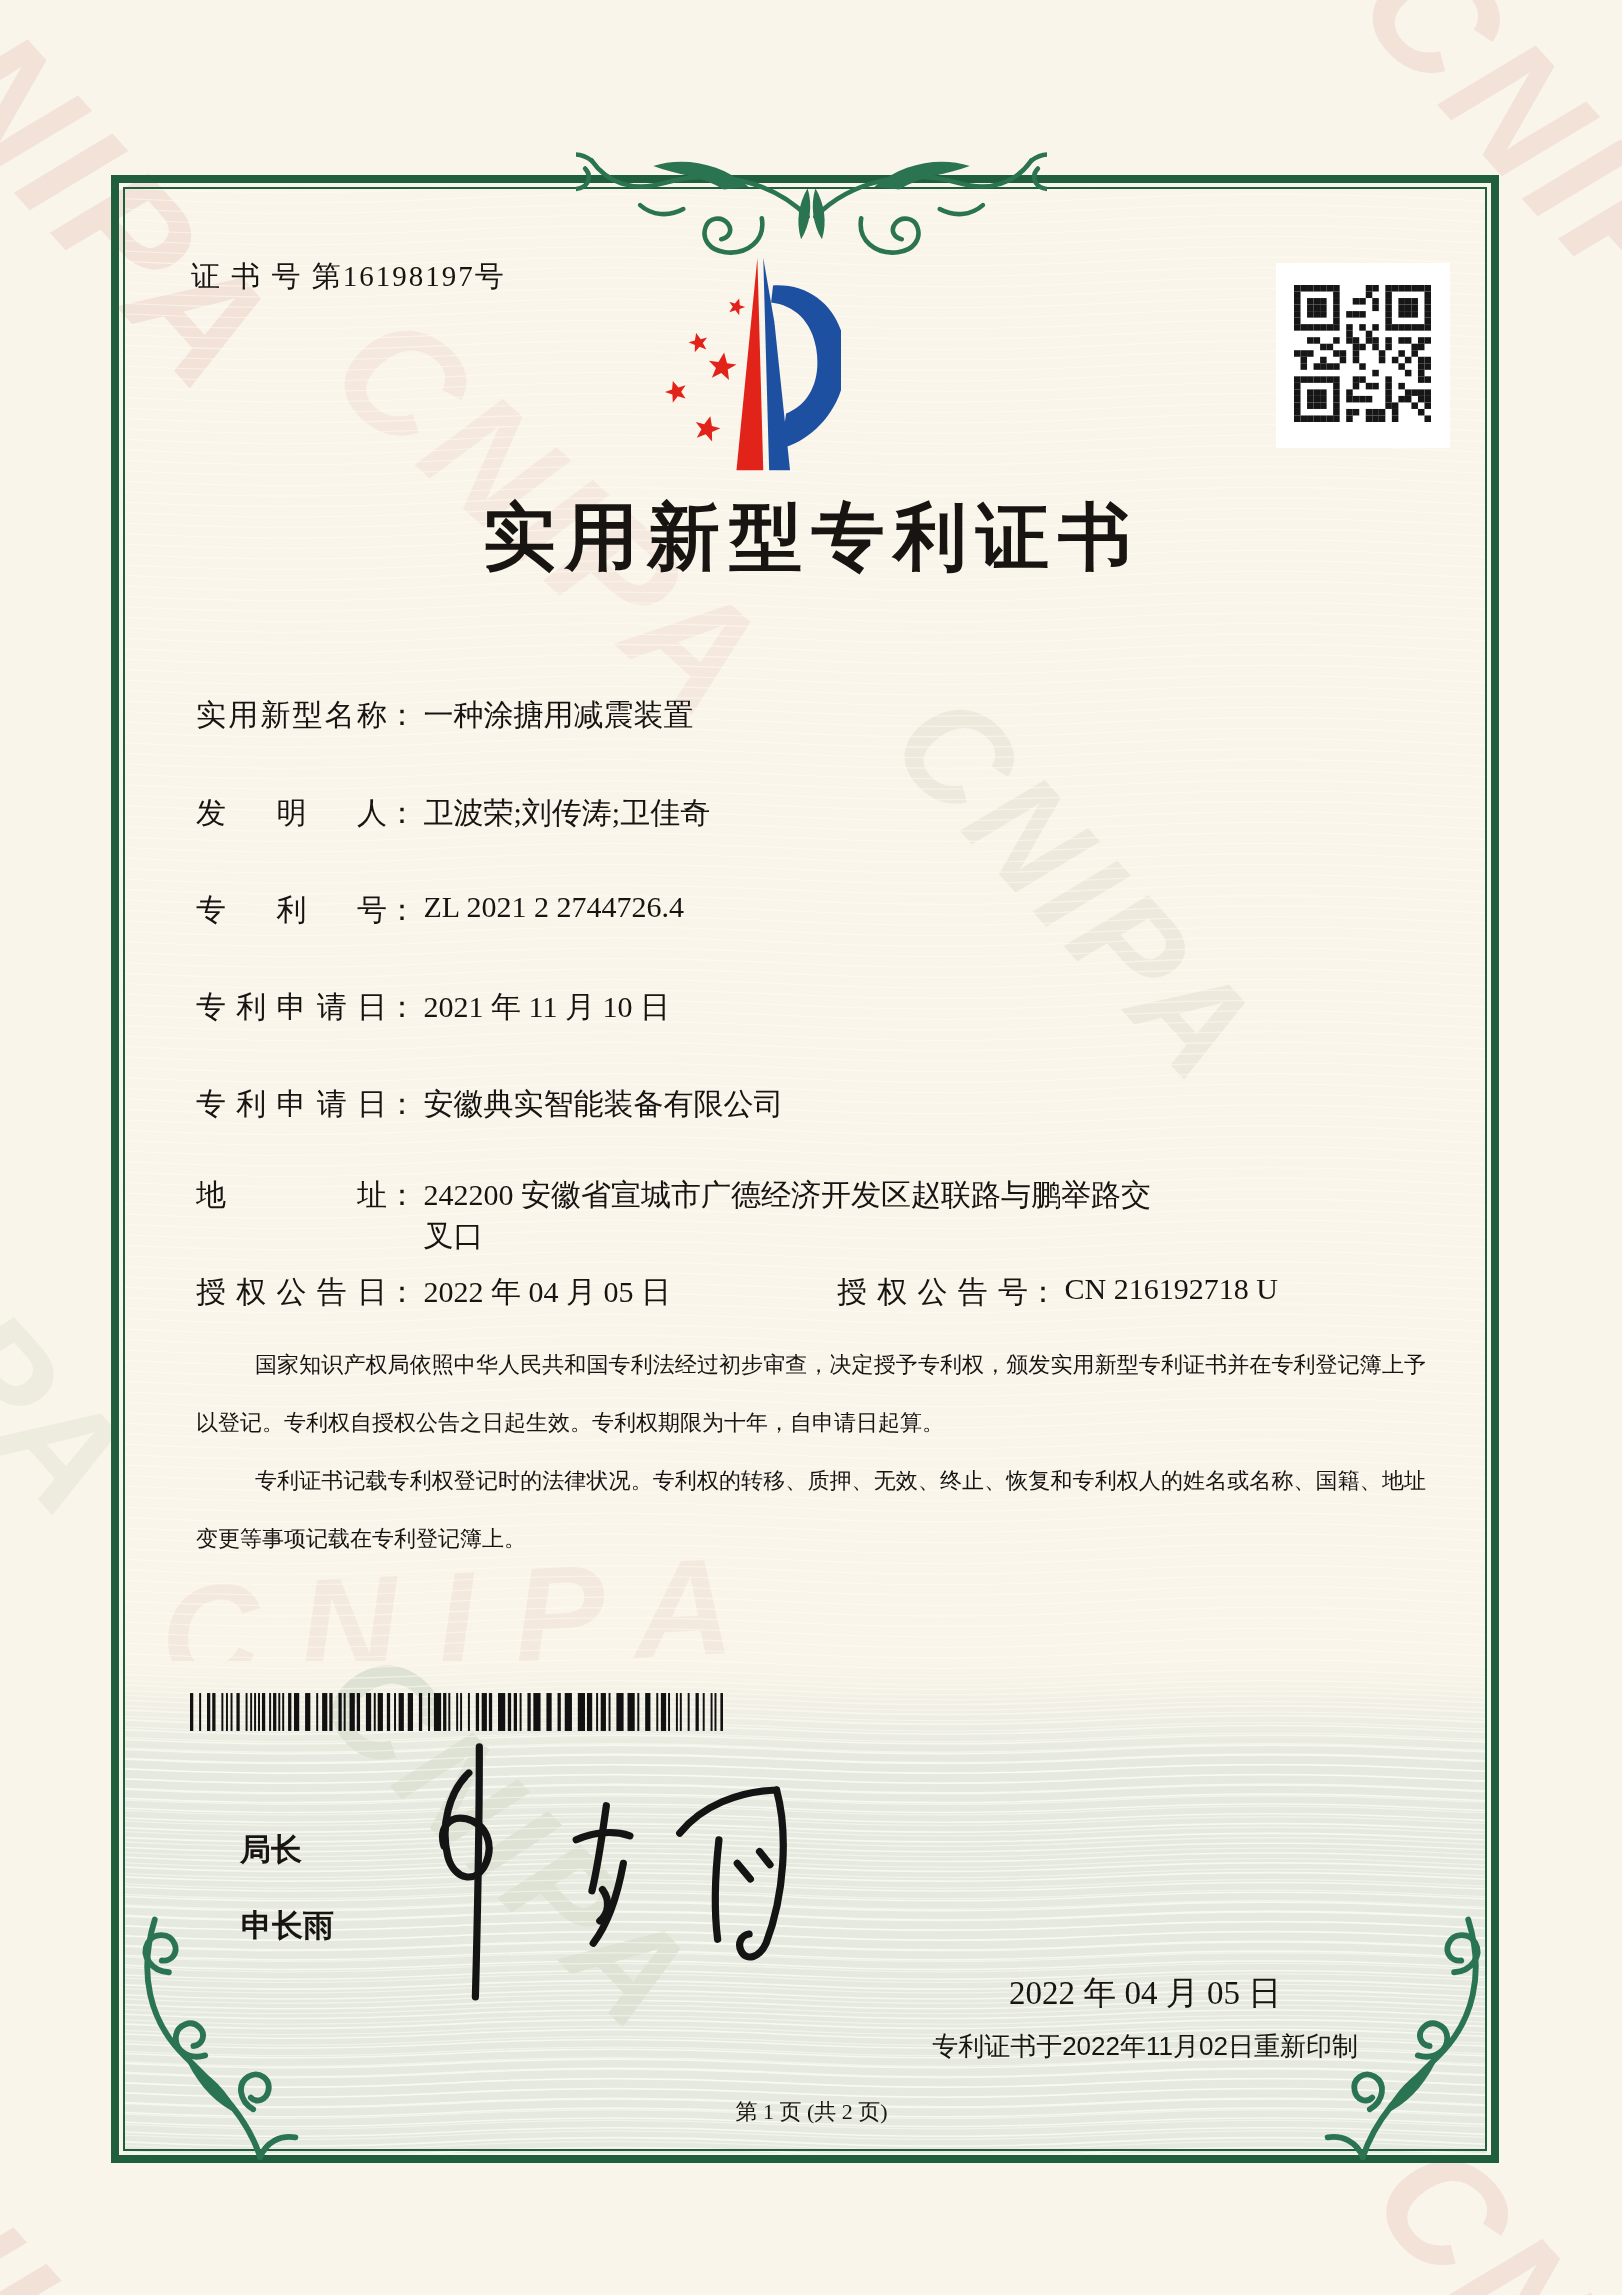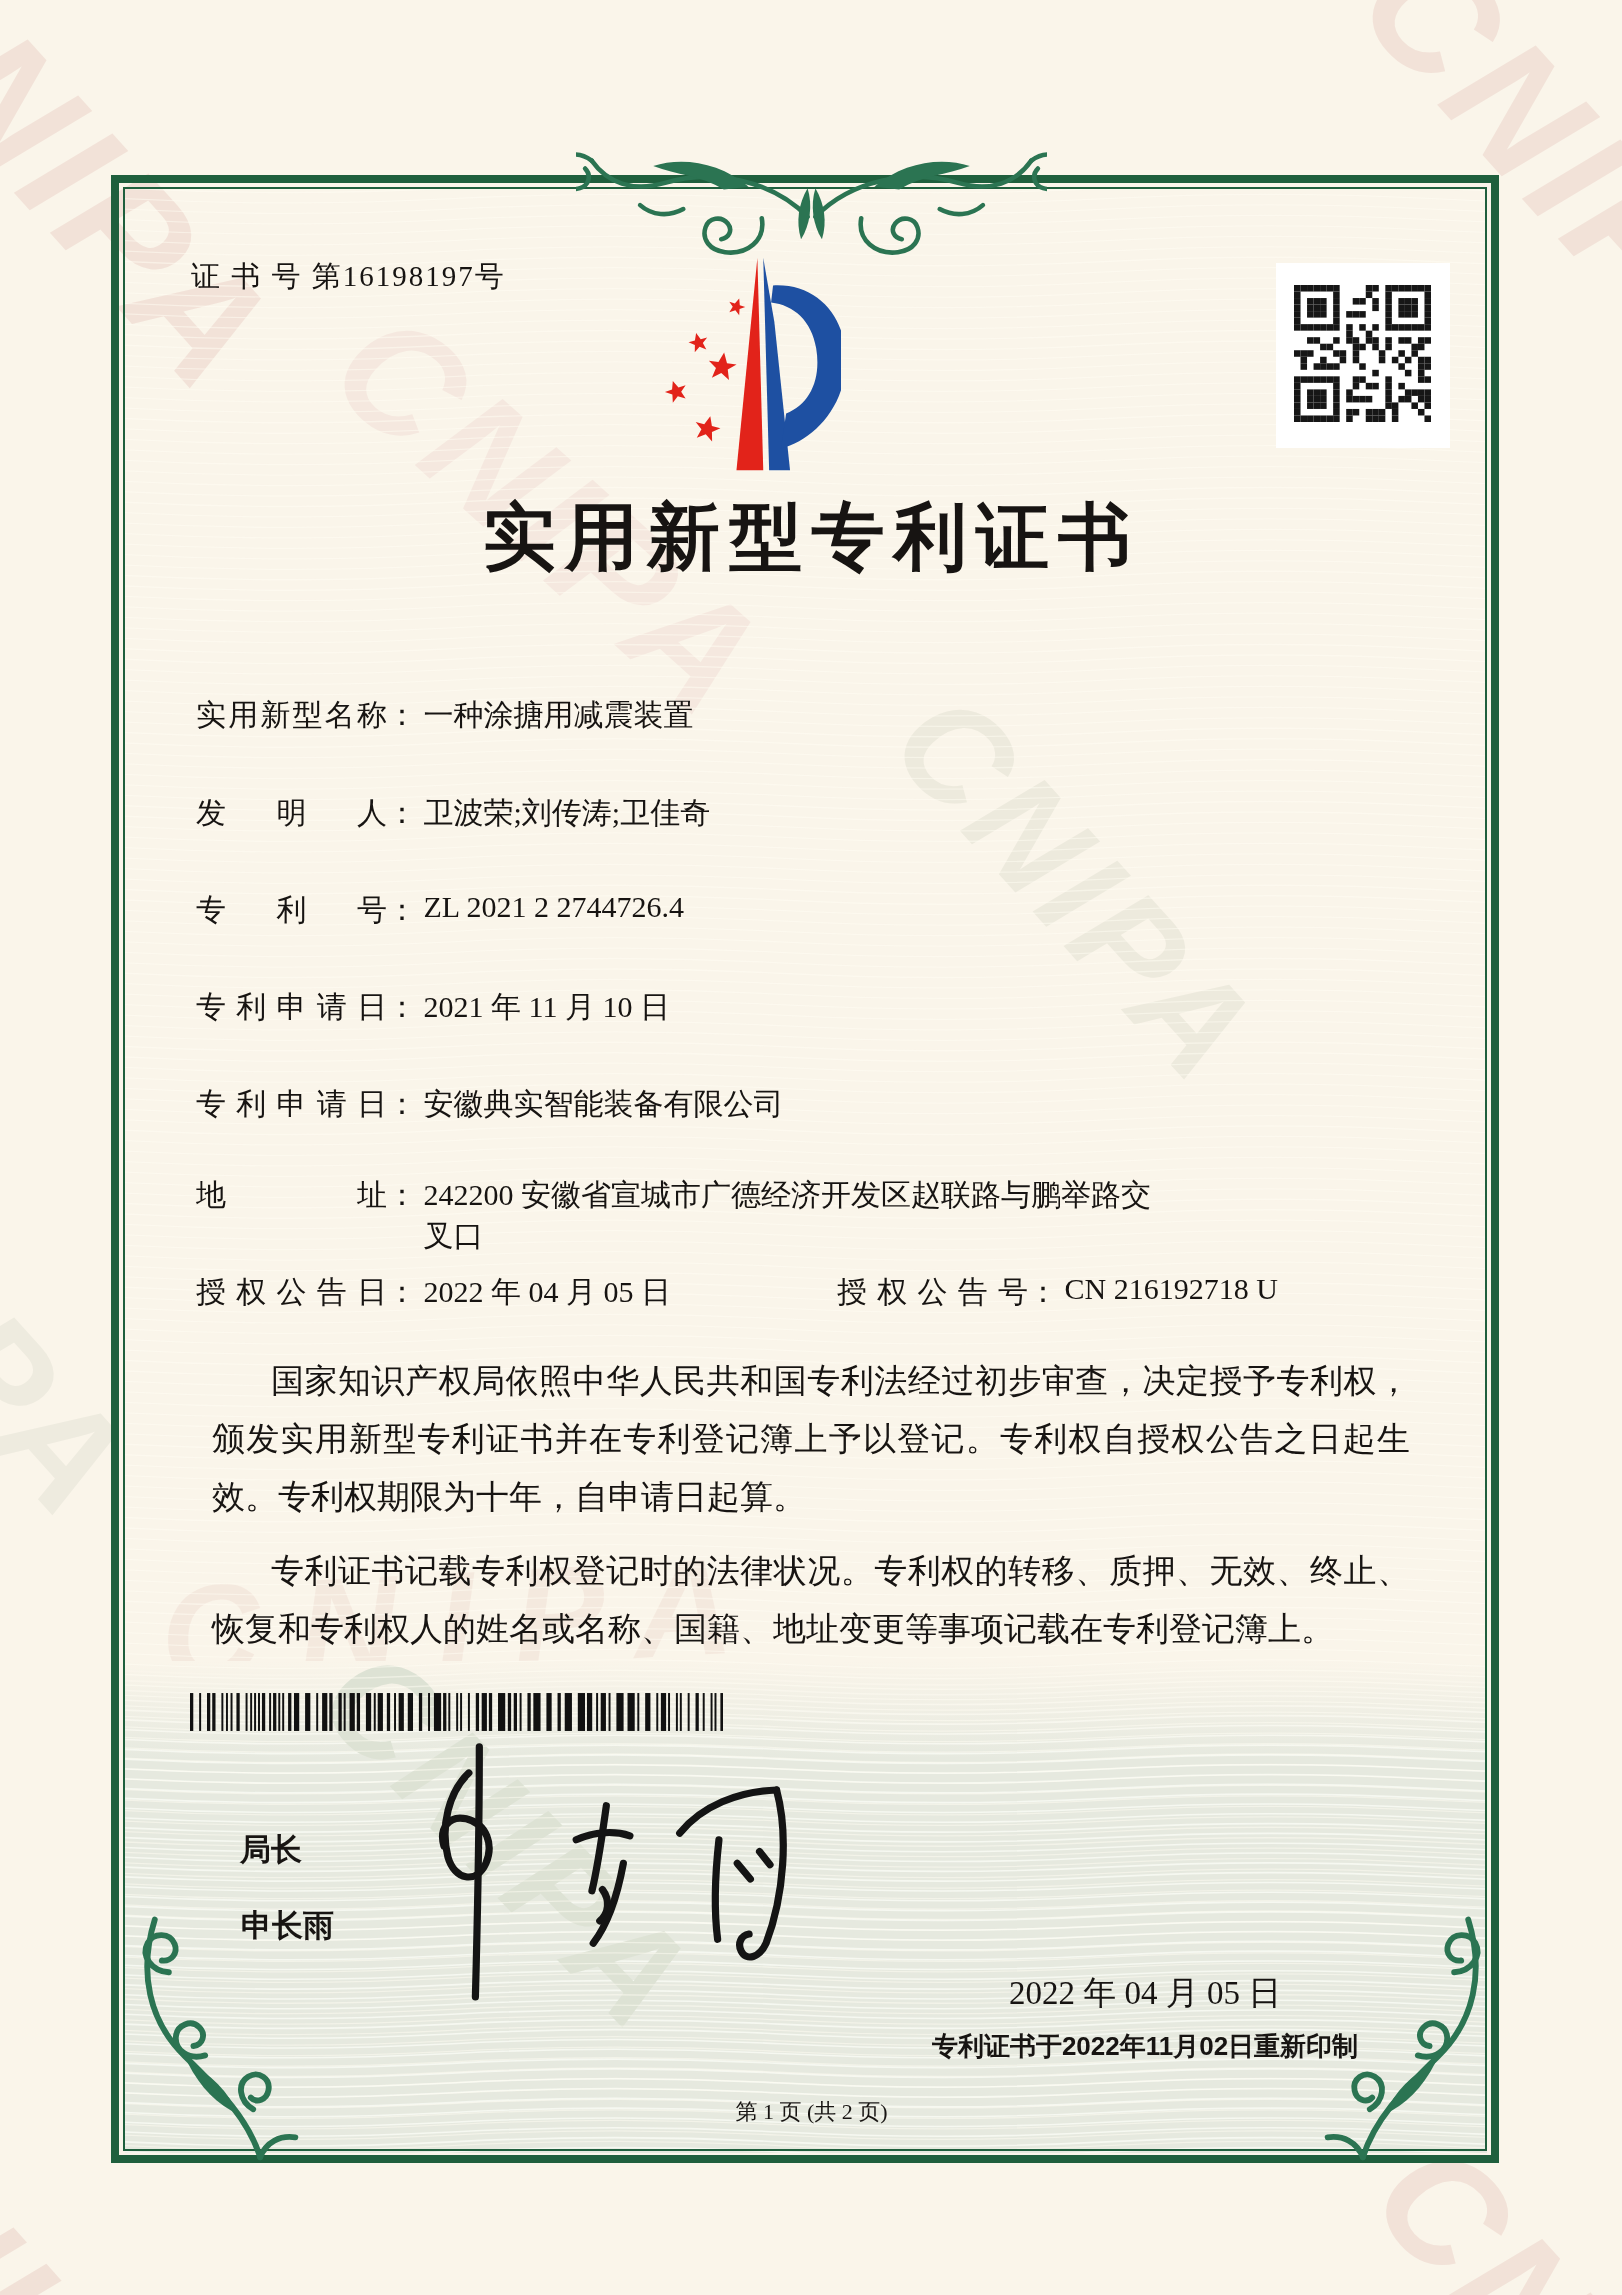--- a/index.html
+++ b/index.html
@@ -51,30 +51,30 @@
   .frow{position:absolute;left:196px;font-size:30px;white-space:nowrap;}
   .r0{top:695px}.r1{top:793px}.r2{top:890px}.r3{top:987px}
   .r4{top:1084px}.r5{top:1175px}.r6{top:1272px}
   .flabel{display:inline-block;width:191px;text-align:justify;text-align-last:justify;vertical-align:top;}
   .fcolon{display:inline-block;vertical-align:top;}
   .fvalue{display:inline-block;margin-left:6.5px;vertical-align:top;}
   .grant2{position:absolute;left:641px;top:0;white-space:nowrap;}
 
   
   .paras{position:absolute;left:196px;top:1336px;width:1230px;}
-  .paras p{margin:16px;font-size:33px;line-height:58px;text-indent:59px;text-align:justify;}
+  .paras p{margin:0;font-size:22px;line-height:58px;text-indent:59px;text-align:justify;}
 
   
   .barcode{position:absolute;left:190px;top:1693px;width:533px;height:38px;fill:#111;}
   .signer-title{position:absolute;left:240px;top:1829px;font-size:31px;font-weight:600;}
   .signer-name{position:absolute;left:241px;top:1905px;font-size:31px;font-weight:600;}
   .signature{position:absolute;left:406px;top:1735px;width:419px;height:275px;}
   .issue-date{position:absolute;left:942px;top:1971px;width:406px;text-align:center;font-size:33px;}
   .reprint{position:absolute;left:903px;top:2029px;width:484px;text-align:center;
-           font-size:26px;font-weight:700;}
+           font-size:26px;font-weight:400;}
   .pagenum{position:absolute;left:0;right:0;top:2097px;text-align:center;font-size:22px;}
   .contbox{position:absolute;left:623px;top:2184px;width:380px;height:63px;background:#ffffff;
            text-align:center;font-size:30px;letter-spacing:3.9px;line-height:63px;}
 </style>
 </head>
 <body>
 
 <div class="page">
 
   <div class="wm wm1">CNIPA</div>

